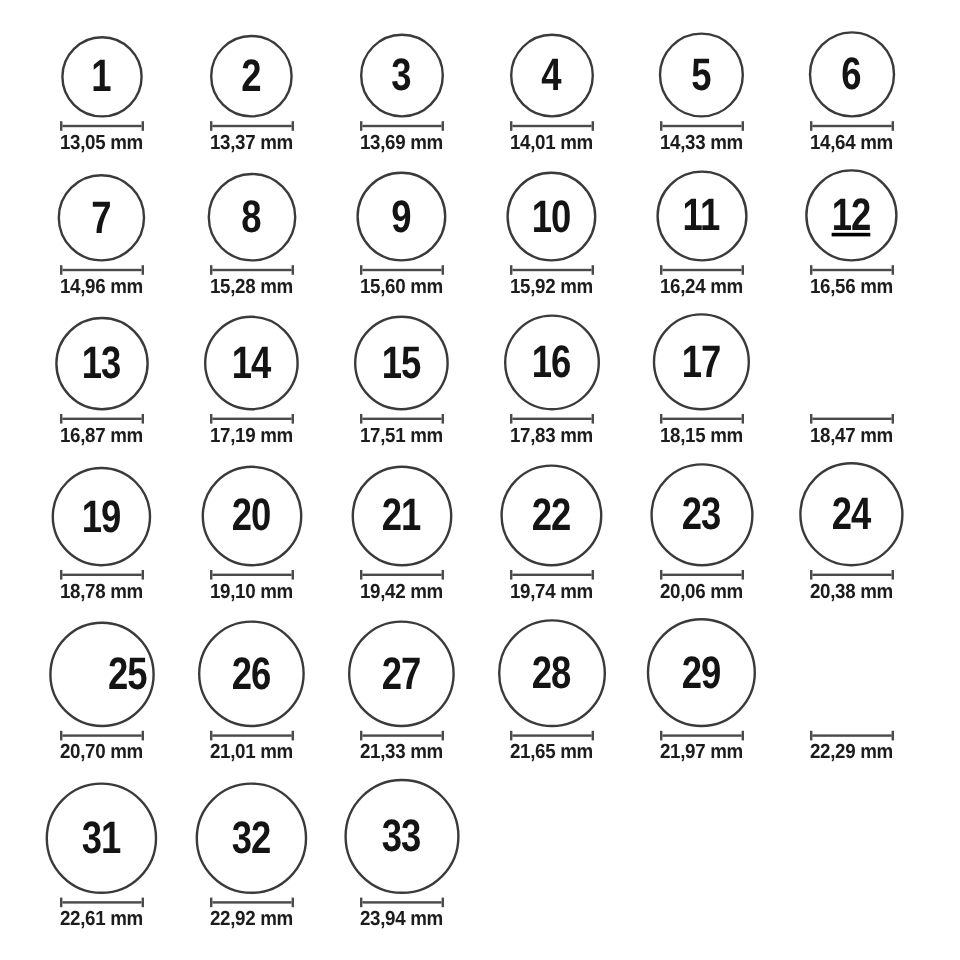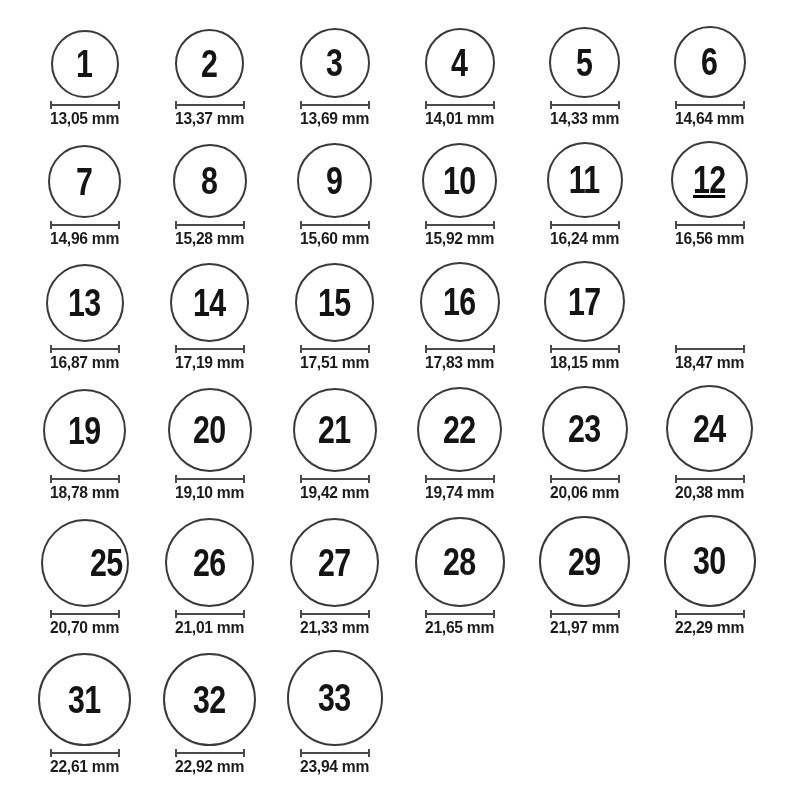--- a/index.html
+++ b/index.html
@@ -282,23 +282,20 @@
         <div class="mlabel">21,65 mm</div>
       </div>
       <div class="cell">
         <div class="circle" style="width: 91px; height: 91px;">
           <span class="num">29</span>
         </div>
         <div class="measure"></div>
         <div class="mlabel">21,97 mm</div>
       </div>
       <div class="cell">
-        <div class="circle" style="width: 92px; height: 92px;">
-          <span class="num">30</span>
-        </div>
         <div class="measure"></div>
         <div class="mlabel">22,29 mm</div>
       </div>
     </div>
     <div class="row">
       <div class="cell">
         <div class="circle" style="width: 93px; height: 93px;">
           <span class="num">31</span>
         </div>
         <div class="measure"></div>

